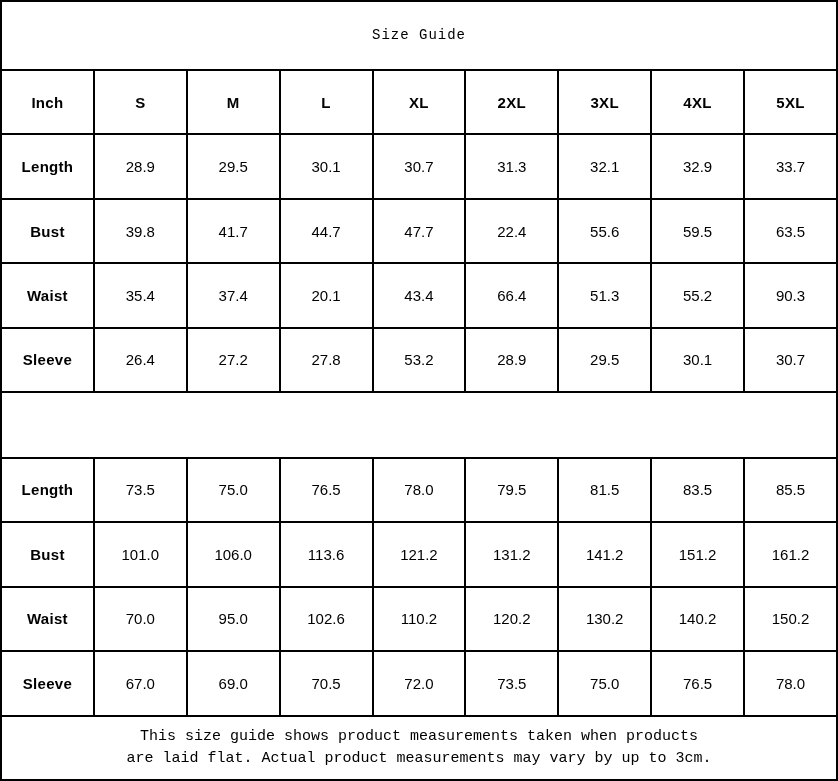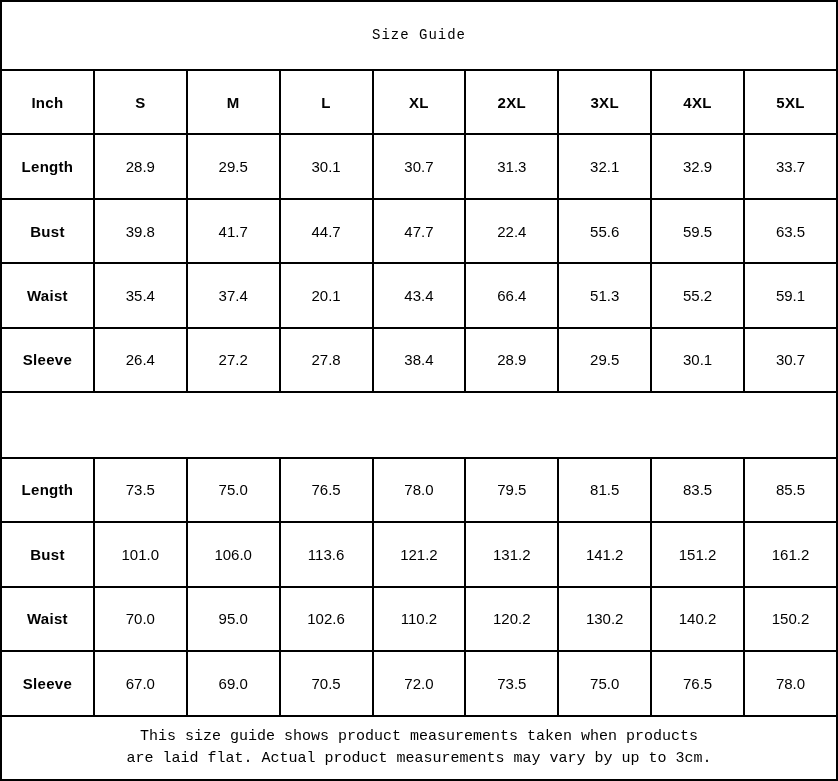--- a/index.html
+++ b/index.html
@@ -105,29 +105,29 @@
 
     <tr class="row-data">
       <th>Waist</th>
       <td>35.4</td>
       <td>37.4</td>
       <td>20.1</td>
       <td>43.4</td>
       <td>66.4</td>
       <td>51.3</td>
       <td>55.2</td>
-      <td>59.1</td>
+      <td>90.3</td>
     </tr>
 
     <tr class="row-data">
       <th>Sleeve</th>
       <td>26.4</td>
       <td>27.2</td>
       <td>27.8</td>
-      <td>38.4</td>
+      <td>53.2</td>
       <td>28.9</td>
       <td>29.5</td>
       <td>30.1</td>
       <td>30.7</td>
     </tr>
 
     <tr class="row-gap">
       <td colspan="9"></td>
     </tr>
 

